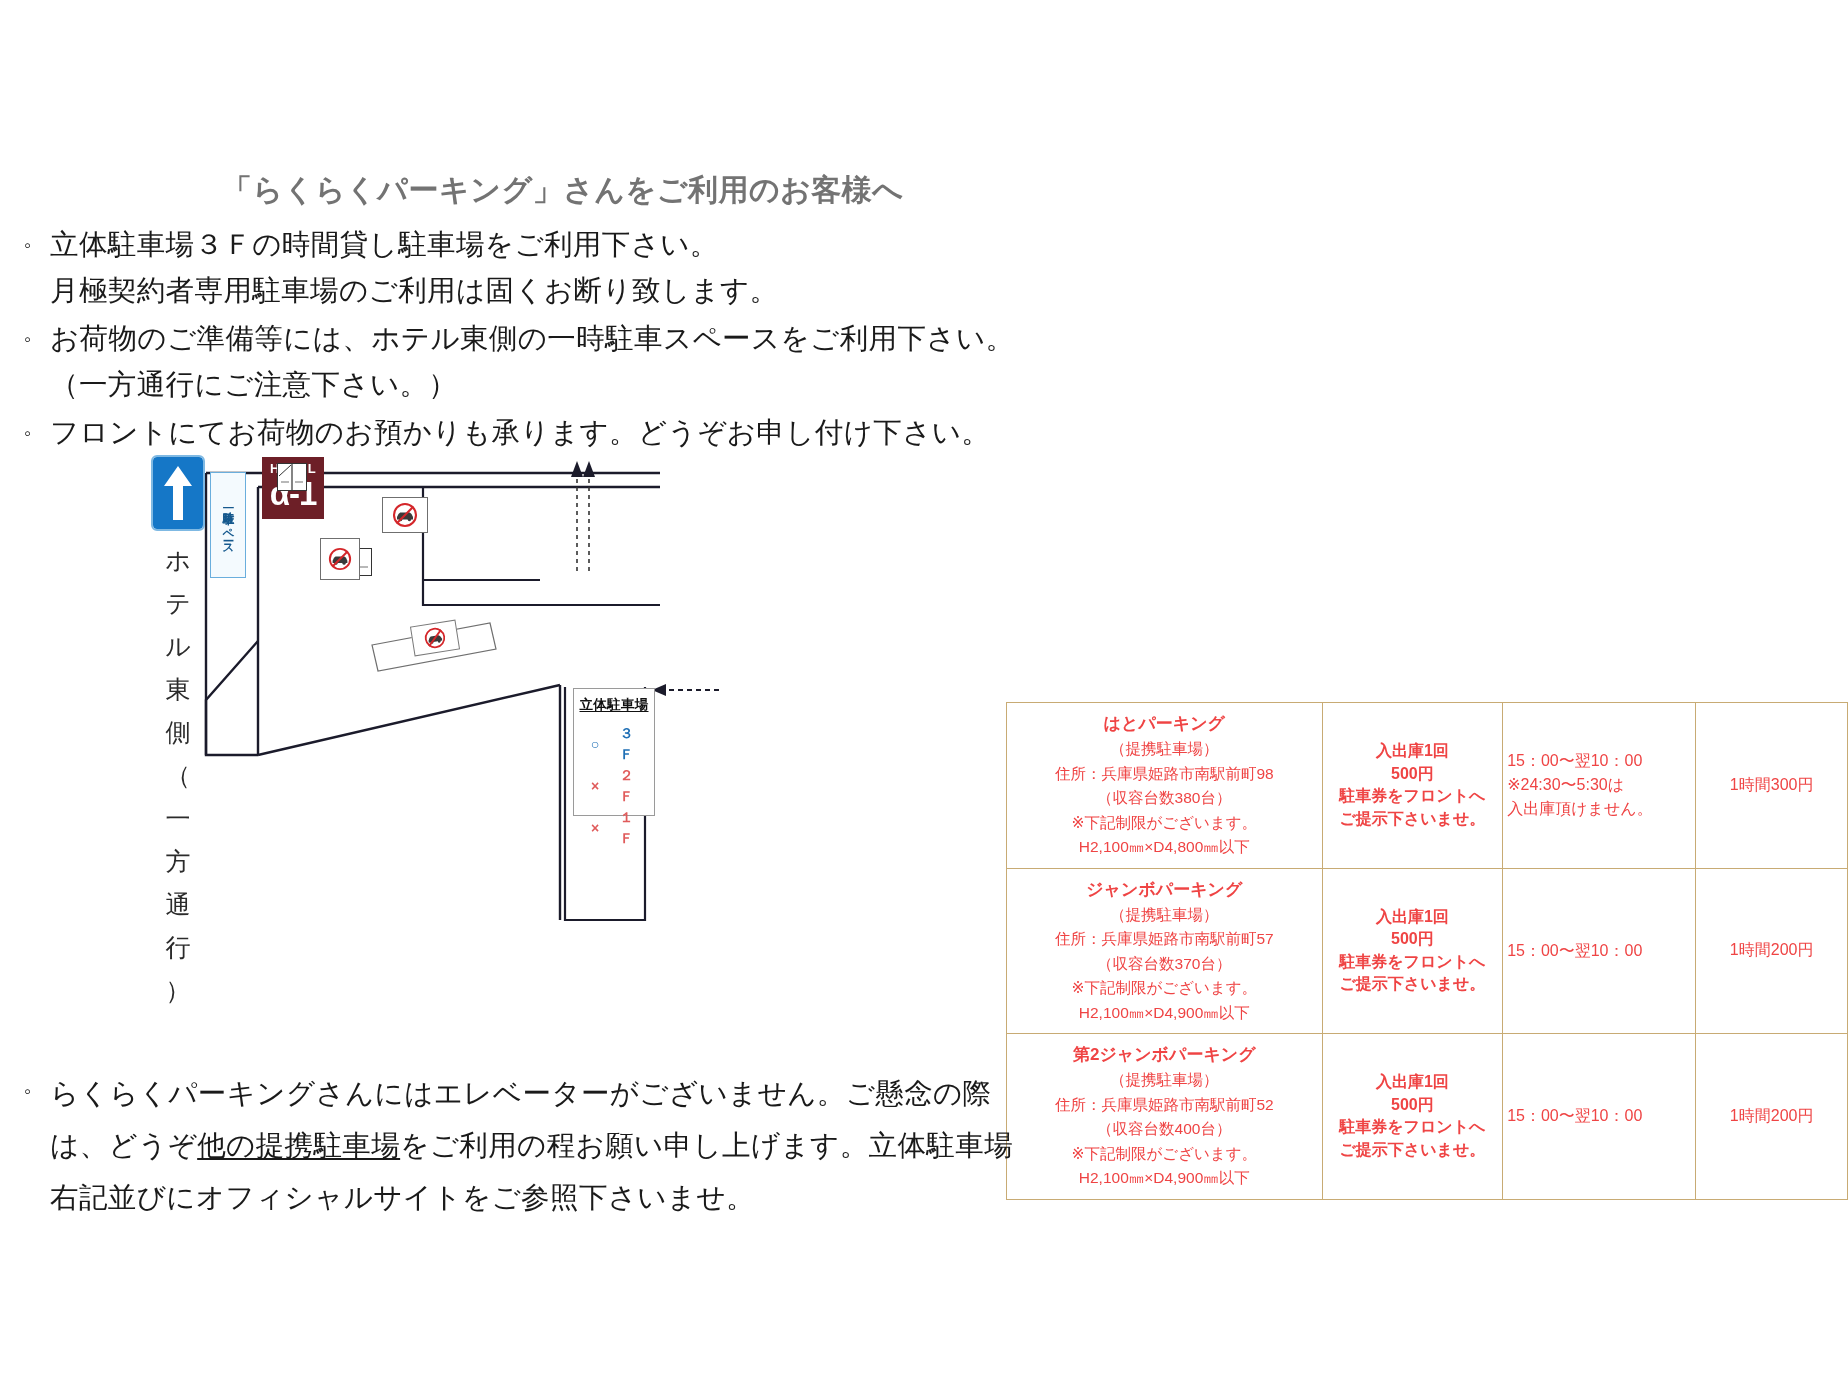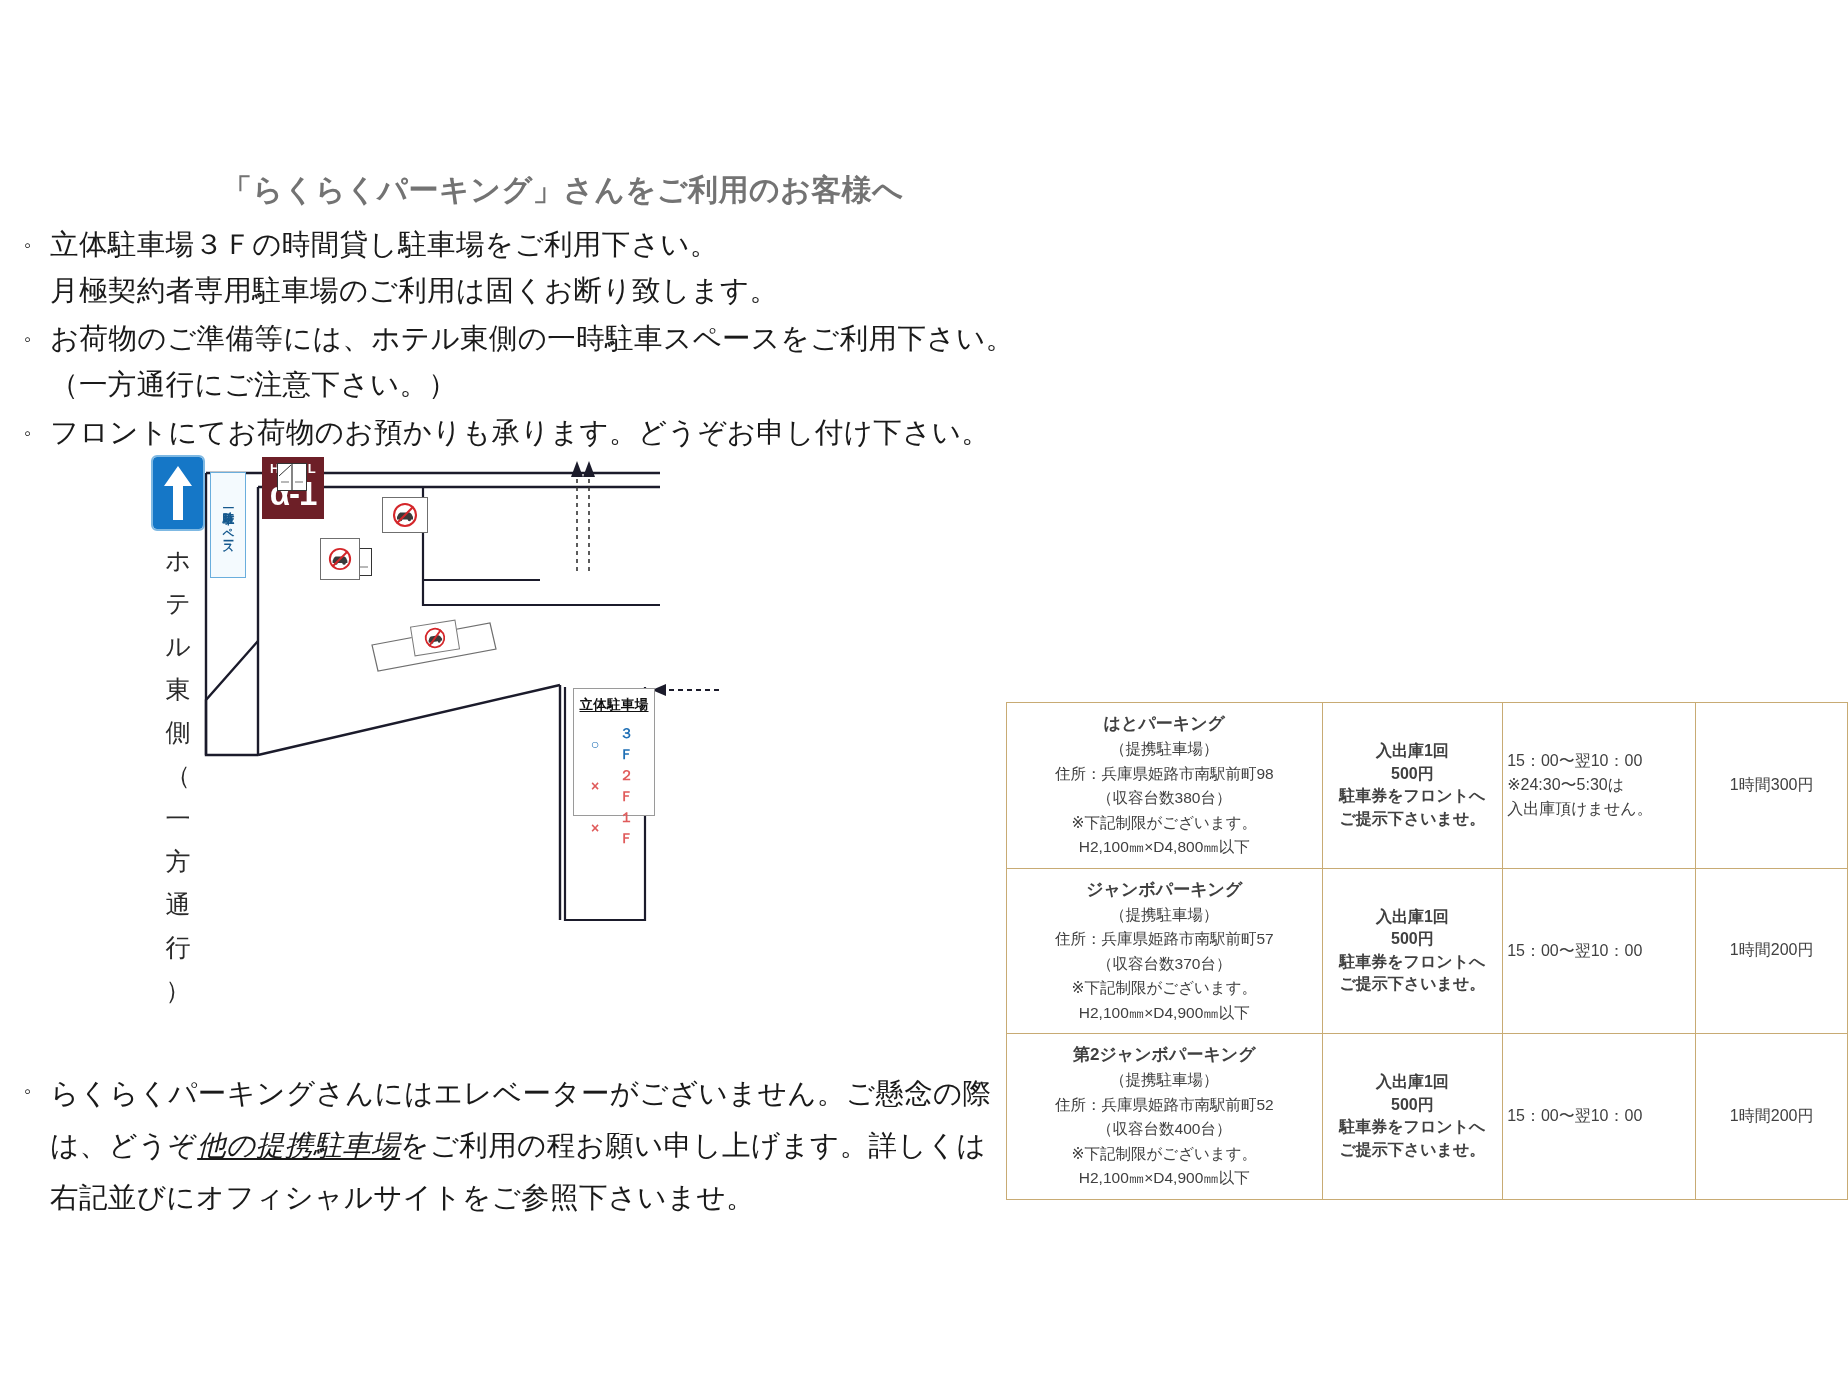--- a/index.html
+++ b/index.html
@@ -57,21 +57,21 @@
   .notice-text { flex: 0 0 auto; }
 
   
   #footer-note {
     position: absolute;
     left: 24px;
     top: 1068px;
     width: 1010px;
   }
   #footer-note .notice-line { line-height: 52px; font-size: 28.5px; }
-  .u-line { text-decoration: underline; text-underline-offset: 3px; font-style: italic; }
+  .u-line { text-decoration: underline; text-underline-offset: 3px; }
 
   
   #map-figure {
     position: absolute;
     left: 140px;
     top: 455px;
     width: 720px;
     height: 570px;
   }
   #map-svg { position: absolute; left: 0; top: 0; }
@@ -227,21 +227,21 @@
     left: 1006px;
     top: 702px;
     border-collapse: collapse;
     font-family: "Liberation Sans", "DejaVu Sans", sans-serif;
     background: #ffffff;
   }
   #partner-table td {
     border: 1.4px solid #c8ab74;
     vertical-align: middle;
     padding: 8px 4px;
-    color: #404040;
+    color: #ef4444;
   }
   #partner-table td.c-name   { width: 318px; text-align: center; }
   #partner-table td.c-fee    { width: 178px; text-align: center; font-weight: bold; font-size: 16px; line-height: 22.5px; }
   #partner-table td.c-hours  { width: 186px; text-align: left; font-size: 16px; line-height: 24px; }
   #partner-table td.c-rate   { width: 148px; text-align: center; font-size: 16px; }
   .lot-name {
     font-size: 17px;
     font-weight: bold;
     line-height: 25px;
     margin-bottom: 1px;
@@ -479,20 +479,20 @@
 </table>
 
 <div id="footer-note">
   <div class="notice-line">
     <span class="bullet-mark">◦</span>
     <span class="notice-text">らくらくパーキングさんにはエレベーターがございません。ご懸念の際</span>
   </div>
   <div class="notice-line">
     <span class="bullet-mark blank">◦</span>
     <span class="notice-text">
-      <span>は、どうぞ</span><span class="u-line">他の提携駐車場</span><span>をご利用の程お願い申し上げます。詳しくは</span>
+      <span>は、どうぞ</span><span class="u-line">他の提携駐車場</span><span>をご利用の程お願い申し上げます。立体駐車場</span>
     </span>
   </div>
   <div class="notice-line">
     <span class="bullet-mark blank">◦</span>
     <span class="notice-text">右記並びにオフィシャルサイトをご参照下さいませ。</span>
   </div>
 </div>
 
 </body></html>

